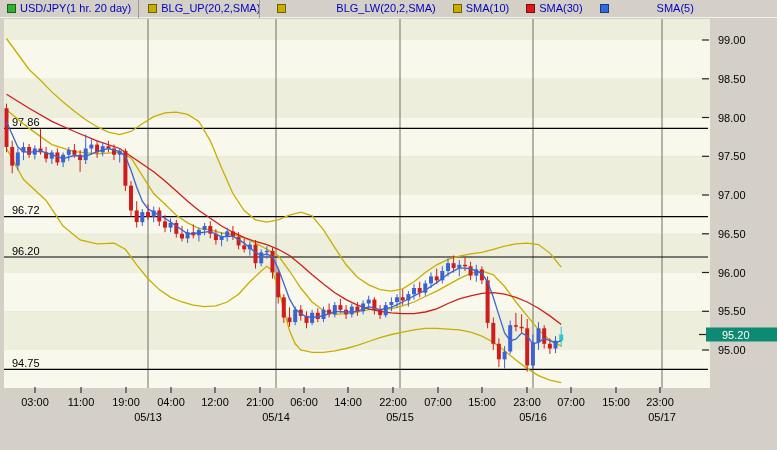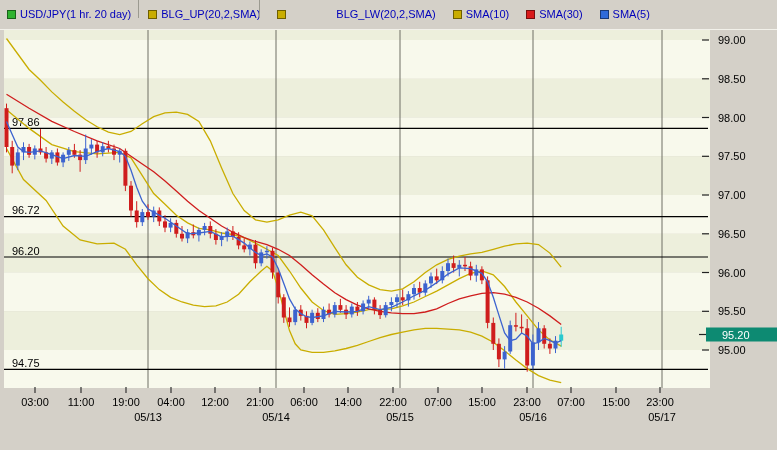--- a/index.html
+++ b/index.html
@@ -1,18 +1,18 @@
 <!DOCTYPE html>
 <html><head>
 <meta charset="utf-8">
 <style>
   html,body{margin:0;padding:0;}
   body{font-family:"Liberation Sans","DejaVu Sans",sans-serif;background:#888;}
   #canvas{position:relative;width:777px;height:450px;background:#d4d0c8;overflow:hidden;}
-  #legend-bar{position:absolute;left:0;top:0;width:777px;height:30px;background:#d4d0c8;
+  #legend-bar{position:absolute;left:0;top:0;width:777px;height:18px;background:#d4d0c8;
     border-bottom:1px solid #f2f1ea;display:flex;align-items:center;gap:17px;padding-left:7px;box-sizing:border-box;z-index:5;}
   .legend-item{display:flex;align-items:center;gap:4px;cursor:default;}
   .legend-swatch{width:7px;height:7px;border:1px solid rgba(0,0,0,0.45);}
   .legend-label{font-size:11px;color:#0000bb;white-space:nowrap;line-height:11px;}
   .legend-sep{position:absolute;top:0;width:1px;height:18px;background:#9b9a90;}
   #plot-wrap{position:absolute;left:0;top:0;}
   svg text{font-family:"Liberation Sans","DejaVu Sans",sans-serif;}
 </style>
 </head>
 <body>
@@ -34,21 +34,21 @@
       <div class="legend-item">
         <span class="legend-swatch" style="background: rgb(201, 173, 0);"></span>
         <span class="legend-label" style="color: rgb(0, 0, 187);">SMA(10)</span>
       </div>
       <div class="legend-item">
         <span class="legend-swatch" style="background: rgb(217, 26, 26);"></span>
         <span class="legend-label" style="color: rgb(0, 0, 187);">SMA(30)</span>
       </div>
       <div class="legend-item">
         <span class="legend-swatch" style="background: rgb(47, 107, 217);"></span>
-        <span class="legend-label" style="color: rgb(0, 0, 187);">SMA(5)</span>
+        <span class="legend-label" style="color: rgb(0, 0, 187); margin-left: 44px;">SMA(5)</span>
       </div>
       <div class="legend-sep" style="left: 138px;"></div>
       <div class="legend-sep" style="left: 259px;"></div>
     </div>
   <div id="plot-wrap"><svg width="777" height="450" viewBox="0 0 777 450">
         <rect x="0" y="0" width="777" height="450" fill="#d4d0c8"></rect>
         <g transform="translate(4,19)">
           <g>
             <rect x="0" y="0.0" width="706" height="21.0" fill="#edefdc"></rect>
             <rect x="0" y="21.0" width="706" height="38.8" fill="#f8f9ec"></rect>

